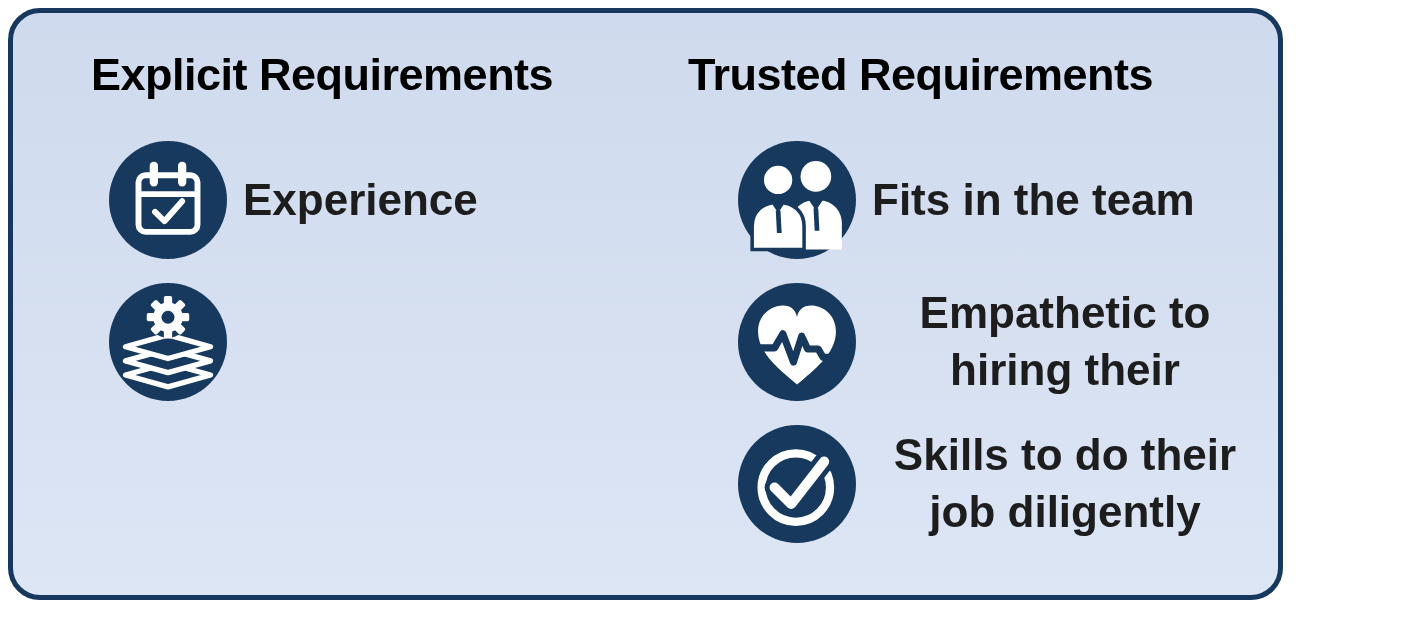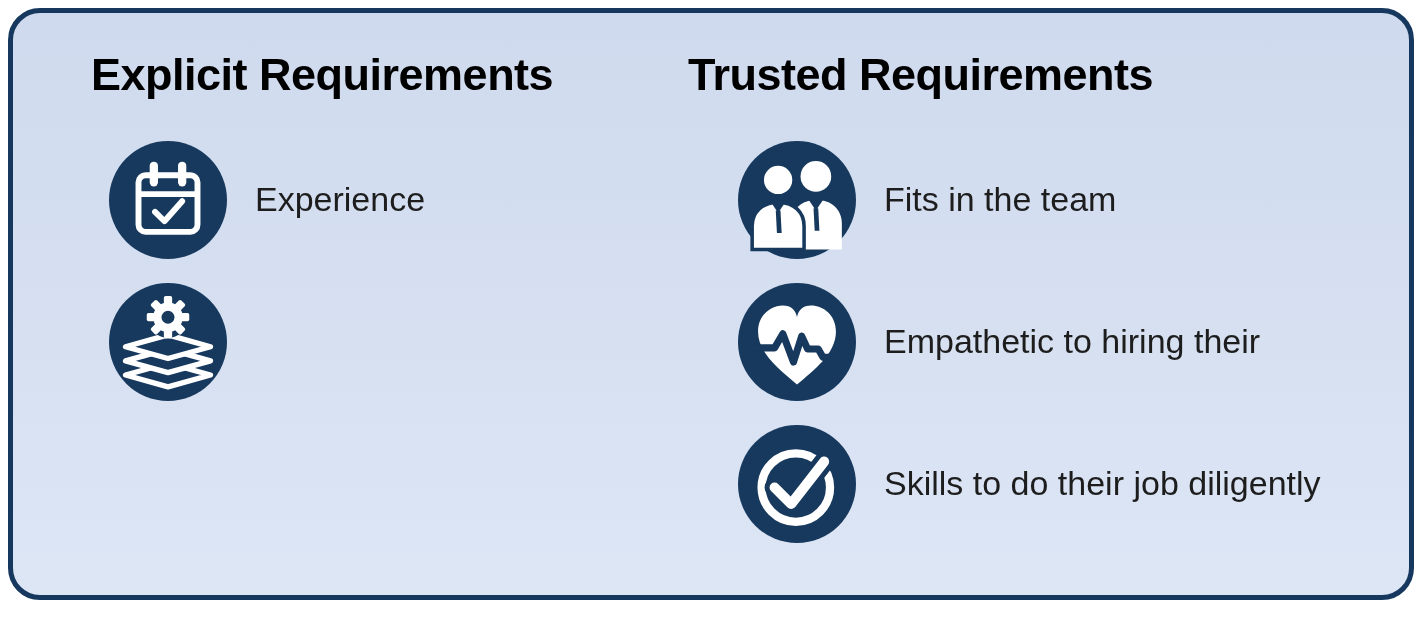--- a/index.html
+++ b/index.html
@@ -14,45 +14,45 @@
     --label_text:#1d1d1d;
   }
   *{margin:0;padding:0;box-sizing:border-box;}
   body{
     width:1419px;height:630px;
     background:var(--background);
     font-family:"Liberation Sans","DejaVu Sans",sans-serif;
     position:relative;overflow:hidden;
   }
   .panel{
-    position:absolute;left:8px;top:8px;width:1406px;height:592px;
+    position:absolute;left:8px;top:8px;width:1275px;height:592px;
     border:5px solid var(--panel_border);
     border-radius:32px;
     background:linear-gradient(180deg,var(--panel_fill_top) 0%,var(--panel_fill_mid) 55%,var(--panel_fill_bottom) 100%);
     padding:36px 20px 0 70px;
     display:grid;
     grid-template-columns:597px 1fr;
   }
   .column{display:flex;flex-direction:column;}
   .heading{
     font-size:45px;font-weight:700;color:var(--heading_text);
     letter-spacing:-0.5px;line-height:1.15;margin-left:8px;white-space:nowrap;
   }
   .items{margin-top:40px;display:flex;flex-direction:column;}
   .item{display:flex;align-items:center;margin-bottom:24px;}
   .col-explicit .item{padding-left:26px;}
-  .col-implicit .item{padding-left:58px;}
+  .col-implicit .item{padding-left:58px;text-align:center;}
   .icon-circle{
     width:118px;height:118px;min-width:118px;border-radius:50%;
     background:var(--icon_circle);
     display:flex;align-items:center;justify-content:center;
   }
   .icon-circle svg{width:118px;height:118px;display:block;}
   .label{
-    margin-left:28px;font-size:34px;font-weight:400;color:var(--label_text);
+    margin-left:16px;font-size:44px;font-weight:700;color:var(--label_text);
     line-height:1.28;
   }
   .col-implicit .label{max-width:500px;}
   
   .w-s{stroke:var(--icon_glyph);fill:none;}
   .w-f{fill:var(--icon_glyph);}
   .n-f{fill:var(--icon_circle);}
   .n-s{stroke:var(--icon_circle);fill:none;}
   .wn{fill:var(--icon_glyph);stroke:var(--icon_circle);}
 </style>

